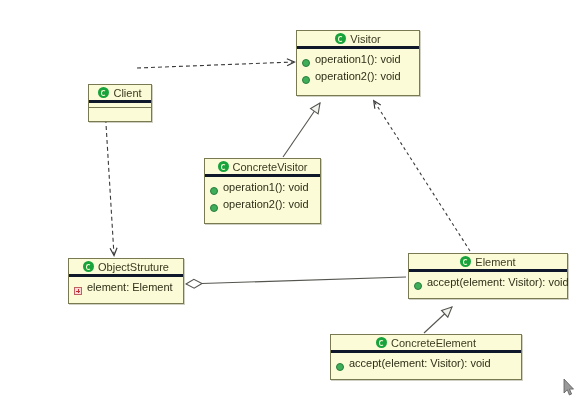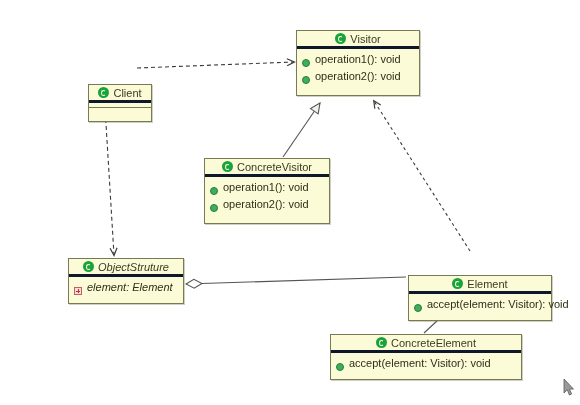--- a/index.html
+++ b/index.html
@@ -165,51 +165,51 @@
         <span class="icon-method"></span>
         <span>operation1(): void</span>
       </div>
       <div class="member">
         <span class="icon-method"></span>
         <span>operation2(): void</span>
       </div>
     </div>
   </div>
 
-  <div class="uml-class" style="left:204px; top:158px; width:126px; height:66px;">
+  <div class="uml-class" style="left:204px; top:158px; width:117px; height:66px;">
     <div class="class-title">
       <span class="icon-class"></span>
       <span>ConcreteVisitor</span>
     </div>
     <div class="compartment">
       <div class="member">
         <span class="icon-method"></span>
         <span>operation1(): void</span>
       </div>
       <div class="member">
         <span class="icon-method"></span>
         <span>operation2(): void</span>
       </div>
     </div>
   </div>
 
-  <div class="uml-class" style="left:68px; top:258px; width:116px; height:46px;font-style:italic;">
+  <div class="uml-class" style="left:68px; top:258px; width:116px; height:46px;">
     <div class="class-title">
       <span class="icon-class"></span>
       <span>ObjectStruture</span>
     </div>
     <div class="compartment">
       <div class="member">
         <span class="icon-field"></span>
         <span>element: Element</span>
       </div>
     </div>
   </div>
 
-  <div class="uml-class" style="left:408px; top:253px; width:144px; height:46px;margin-top:22px;">
+  <div class="uml-class" style="left:408px; top:253px; width:160px; height:46px;">
     <div class="class-title">
       <span class="icon-class"></span>
       <span>Element</span>
     </div>
     <div class="compartment">
       <div class="member">
         <span class="icon-method"></span>
         <span>accept(element: Visitor): void</span>
       </div>
     </div>

